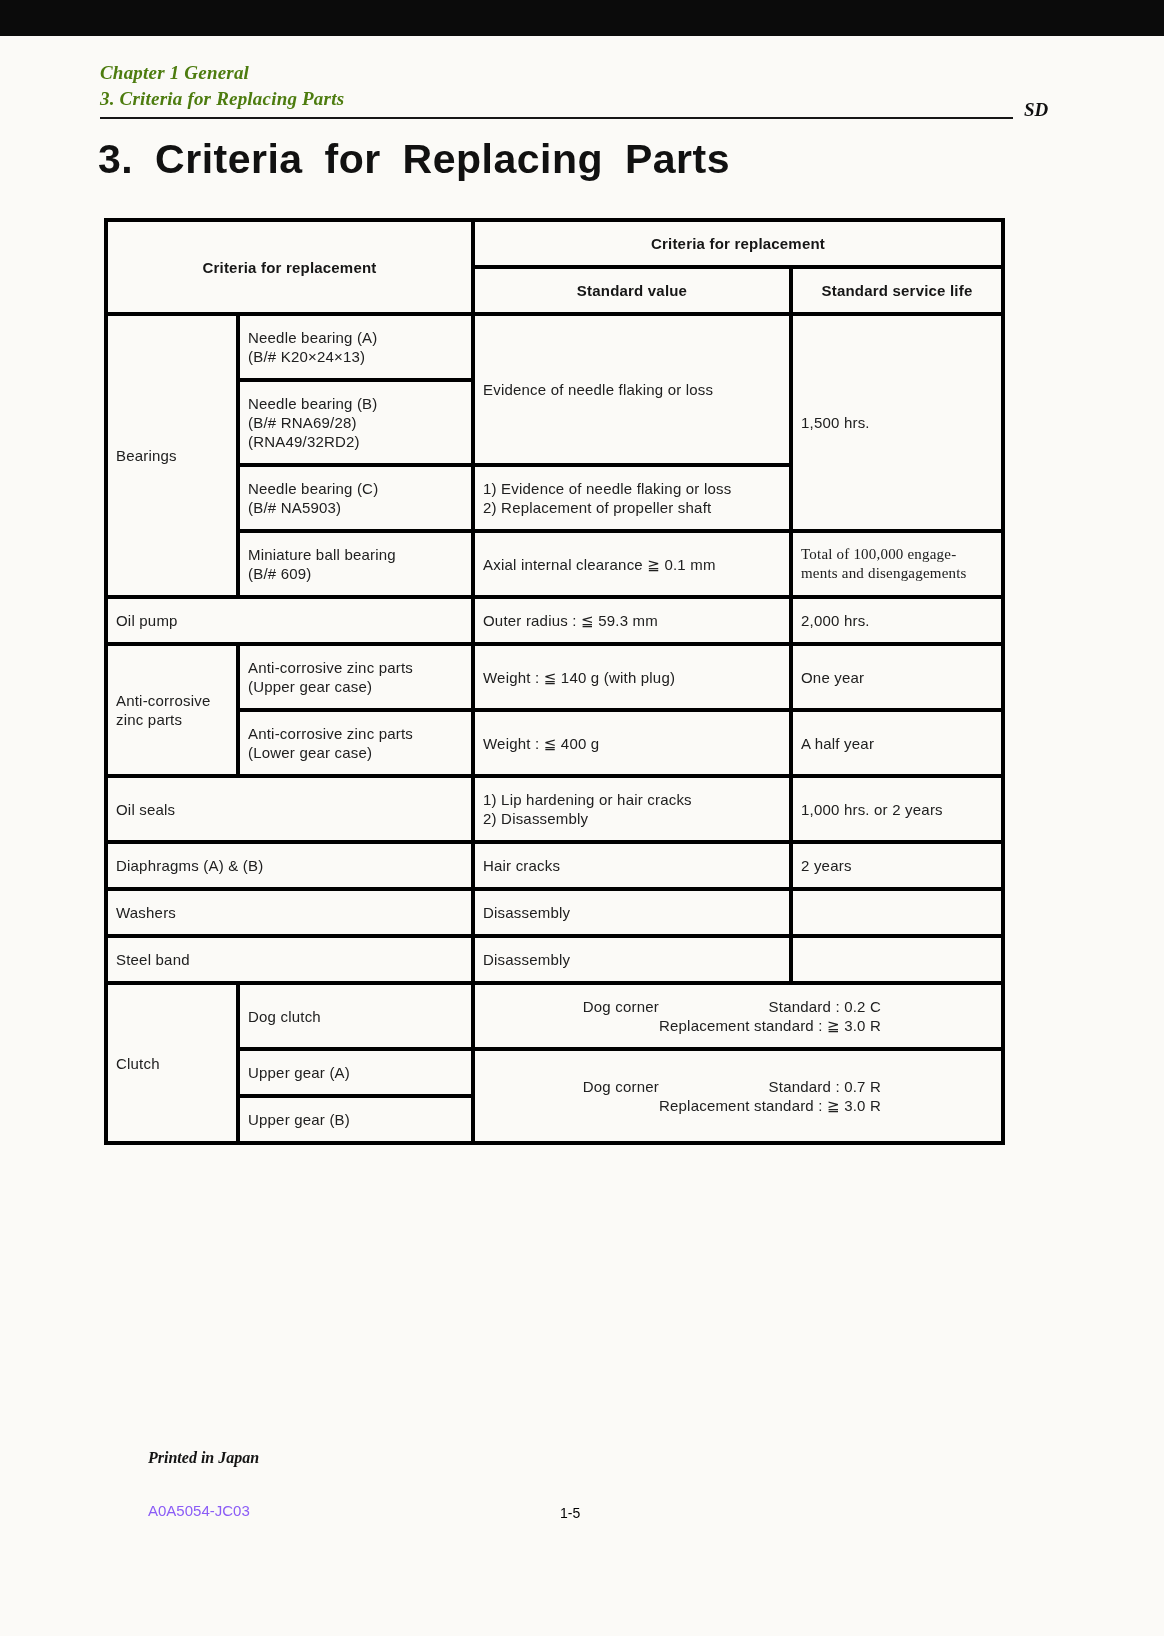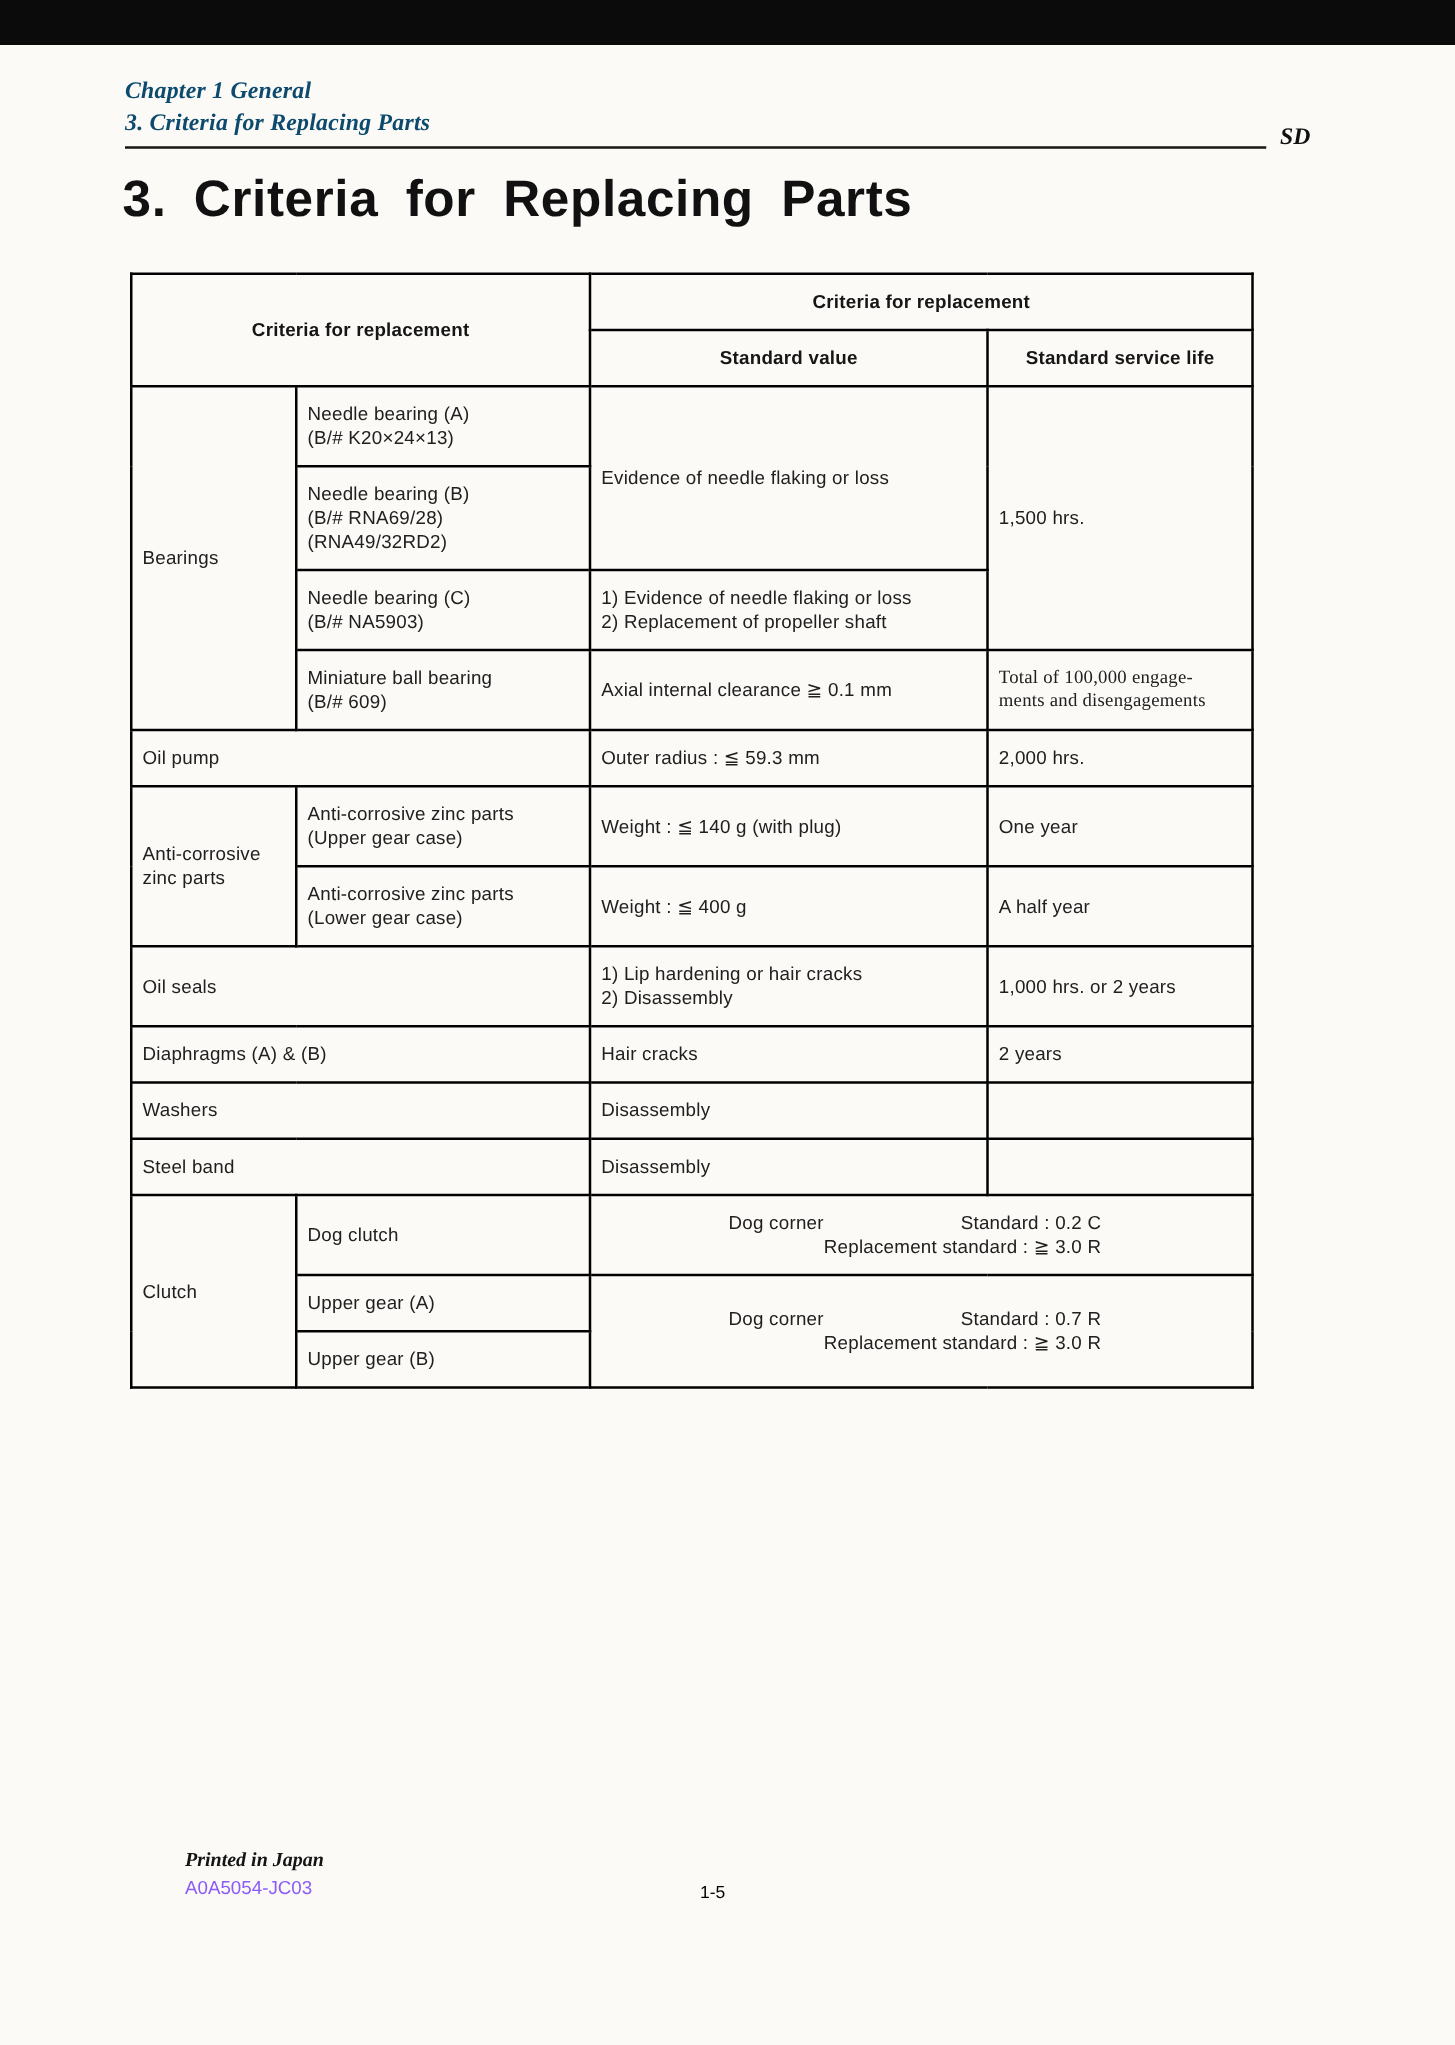--- a/index.html
+++ b/index.html
@@ -18,21 +18,21 @@
   .page-surface {
     position:absolute; top:36px; left:0; width:1164px; height:1600px;
     background:#fbfaf7;
   }
 
   
   .running-header { position:absolute; left:100px; top:60px; width:980px; }
   .rh-line {
     font-family:"Liberation Serif", serif;
     font-style:italic; font-weight:bold;
-    font-size:19px; line-height:26px; color:#0c4a6e;
+    font-size:19px; line-height:26px; color:#4d7c0f;
     letter-spacing:0.2px;
   }
   .header-rule {
     position:absolute; left:100px; top:117px; width:913px;
     border-top:2px solid #161616;
   }
   .doc-code {
     position:absolute; left:1024px; top:99px;
     font-family:"Liberation Serif", serif;
     font-style:italic; font-weight:bold; font-size:19px; color:#101010;
@@ -45,41 +45,41 @@
     letter-spacing:0.5px; word-spacing:10px;
   }
 
   
   .criteria-table-wrap { position:absolute; left:104px; top:218px; }
   table.criteria {
     border-collapse:collapse; table-layout:fixed; width:897px;
     font-size:15px; color:#202020; letter-spacing:0.2px;
   }
   table.criteria td {
-    border:2px solid #000000;
+    border:4px solid #000000;
     vertical-align:middle;
     padding:12px 8px;
     line-height:19px;
   }
   td.hdr { font-weight:bold; text-align:center; color:#161616; }
   td.grp { padding-left:11px; }
   td.nm  { padding-left:11px; }
   td.val { padding-left:28px; }
   td.life { text-align:left; padding:2px 6px; }
   td.life-left { text-align:left; padding:2px 6px 2px 9px;font-family:Liberation Serif, serif; }
   .line { display:block; }
 
   .clutch-flex {
     display:flex; justify-content:flex-end; align-items:flex-start;
   }
   .clutch-right { text-align:right; margin-right:112px; }
 
   
   .footer-printed {
-    position:absolute; left:148px; top:1478px;
+    position:absolute; left:148px; top:1447px;
     font-family:"Liberation Serif", serif;
     font-style:italic; font-weight:bold; font-size:16px; color:#141414;
     line-height:22px;
   }
   .footer-code {
     position:absolute; left:148px; top:1502px;
     font-size:15px; color:#8b5cf6;
   }
   .footer-page {
     position:absolute; left:560px; top:1505px;

